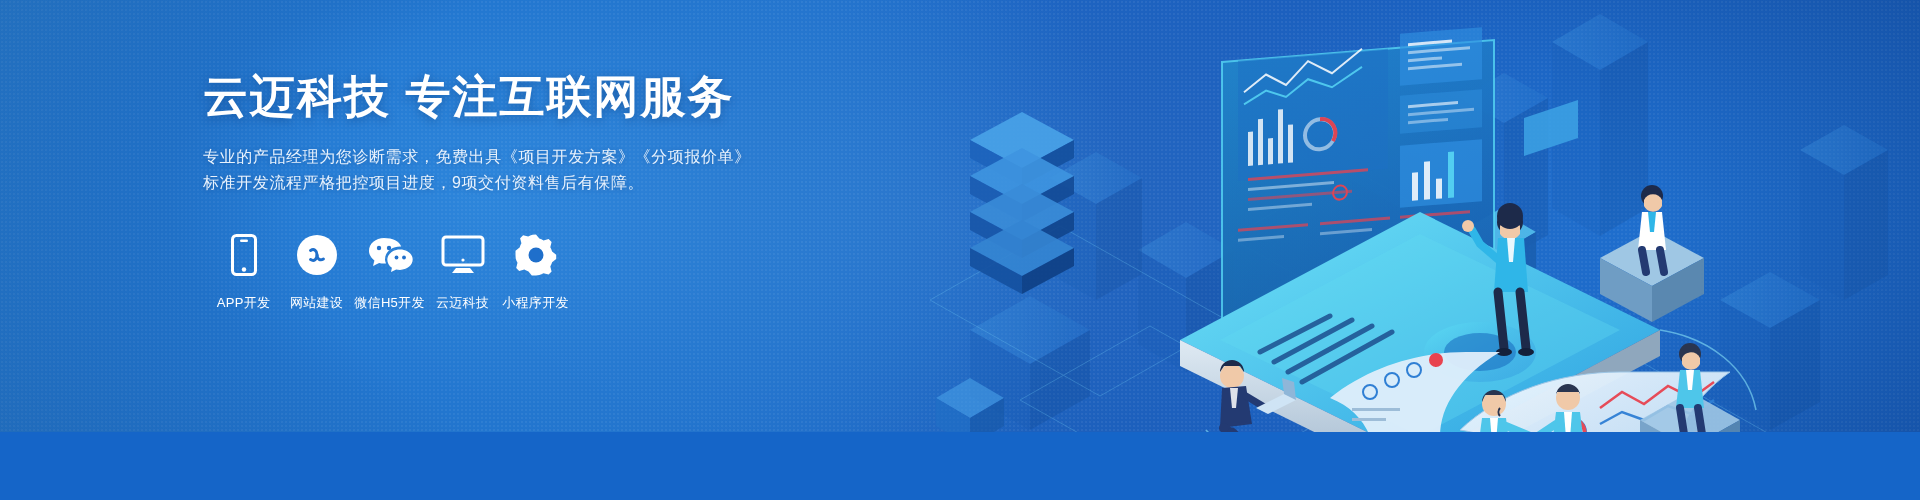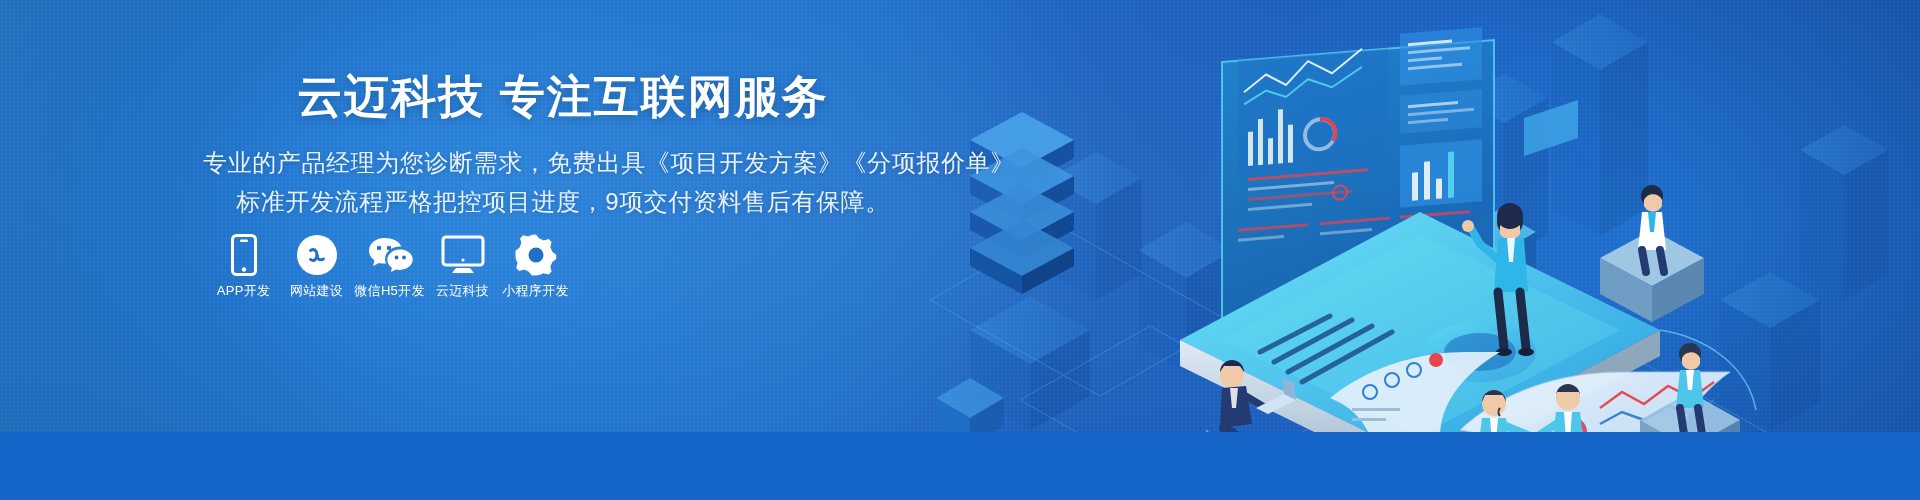--- a/index.html
+++ b/index.html
@@ -11,21 +11,20 @@
 
   #banner {
     position:relative;
     width:1920px;
     height:432px;
     overflow:hidden;
     background:
       radial-gradient(ellipse 900px 620px at 25% 45%, #2a84db 0%, #2276cf 35%, rgba(28,104,193,0) 72%),
       radial-gradient(ellipse 1100px 780px at 86% 52%, #1f6fce 0%, #1a5fbe 42%, rgba(20,82,170,0) 78%),
       linear-gradient(118deg, #2f8ade 0%, #2478d2 22%, #1c66c4 48%, #1655b0 72%, #0f4598 100%);
-    text-align: center;
   }
 
   
   #dots {
     position:absolute; inset:0;
     background-image:radial-gradient(rgba(255,255,255,.055) 1px, transparent 1.1px);
     background-size:4px 4px;
     pointer-events:none;
   }
   
@@ -47,21 +46,21 @@
     font-size:45px;
     font-weight:bold;
     color:#ffffff;
     letter-spacing:2px;
     line-height:1.2;
     white-space:nowrap;
     text-shadow:0 2px 10px rgba(4,40,95,.35);
   }
   #subtitle { margin-top:20px; }
   .sub-line {
-    font-size:24px;
+    font-size:16px;
     color:#e8f2fd;
     line-height:1.62;
     letter-spacing:.6px;
     white-space:nowrap;
     text-shadow:0 1px 5px rgba(4,40,95,.28);
   }
 
   
   #services {
     position:absolute;
@@ -78,21 +77,21 @@
     align-items:center;
   }
   .svc-icon {
     height:46px;
     display:flex;
     align-items:center;
     justify-content:center;
   }
   .svc-icon svg { display:block; }
   .svc-label {
-    margin-top:4px;
+    margin-top:16px;
     font-size:13px;
     color:#ffffff;
     white-space:nowrap;
     letter-spacing:.3px;
   }
 
   
   #illustration {
     position:absolute;
     right:0; top:0;

